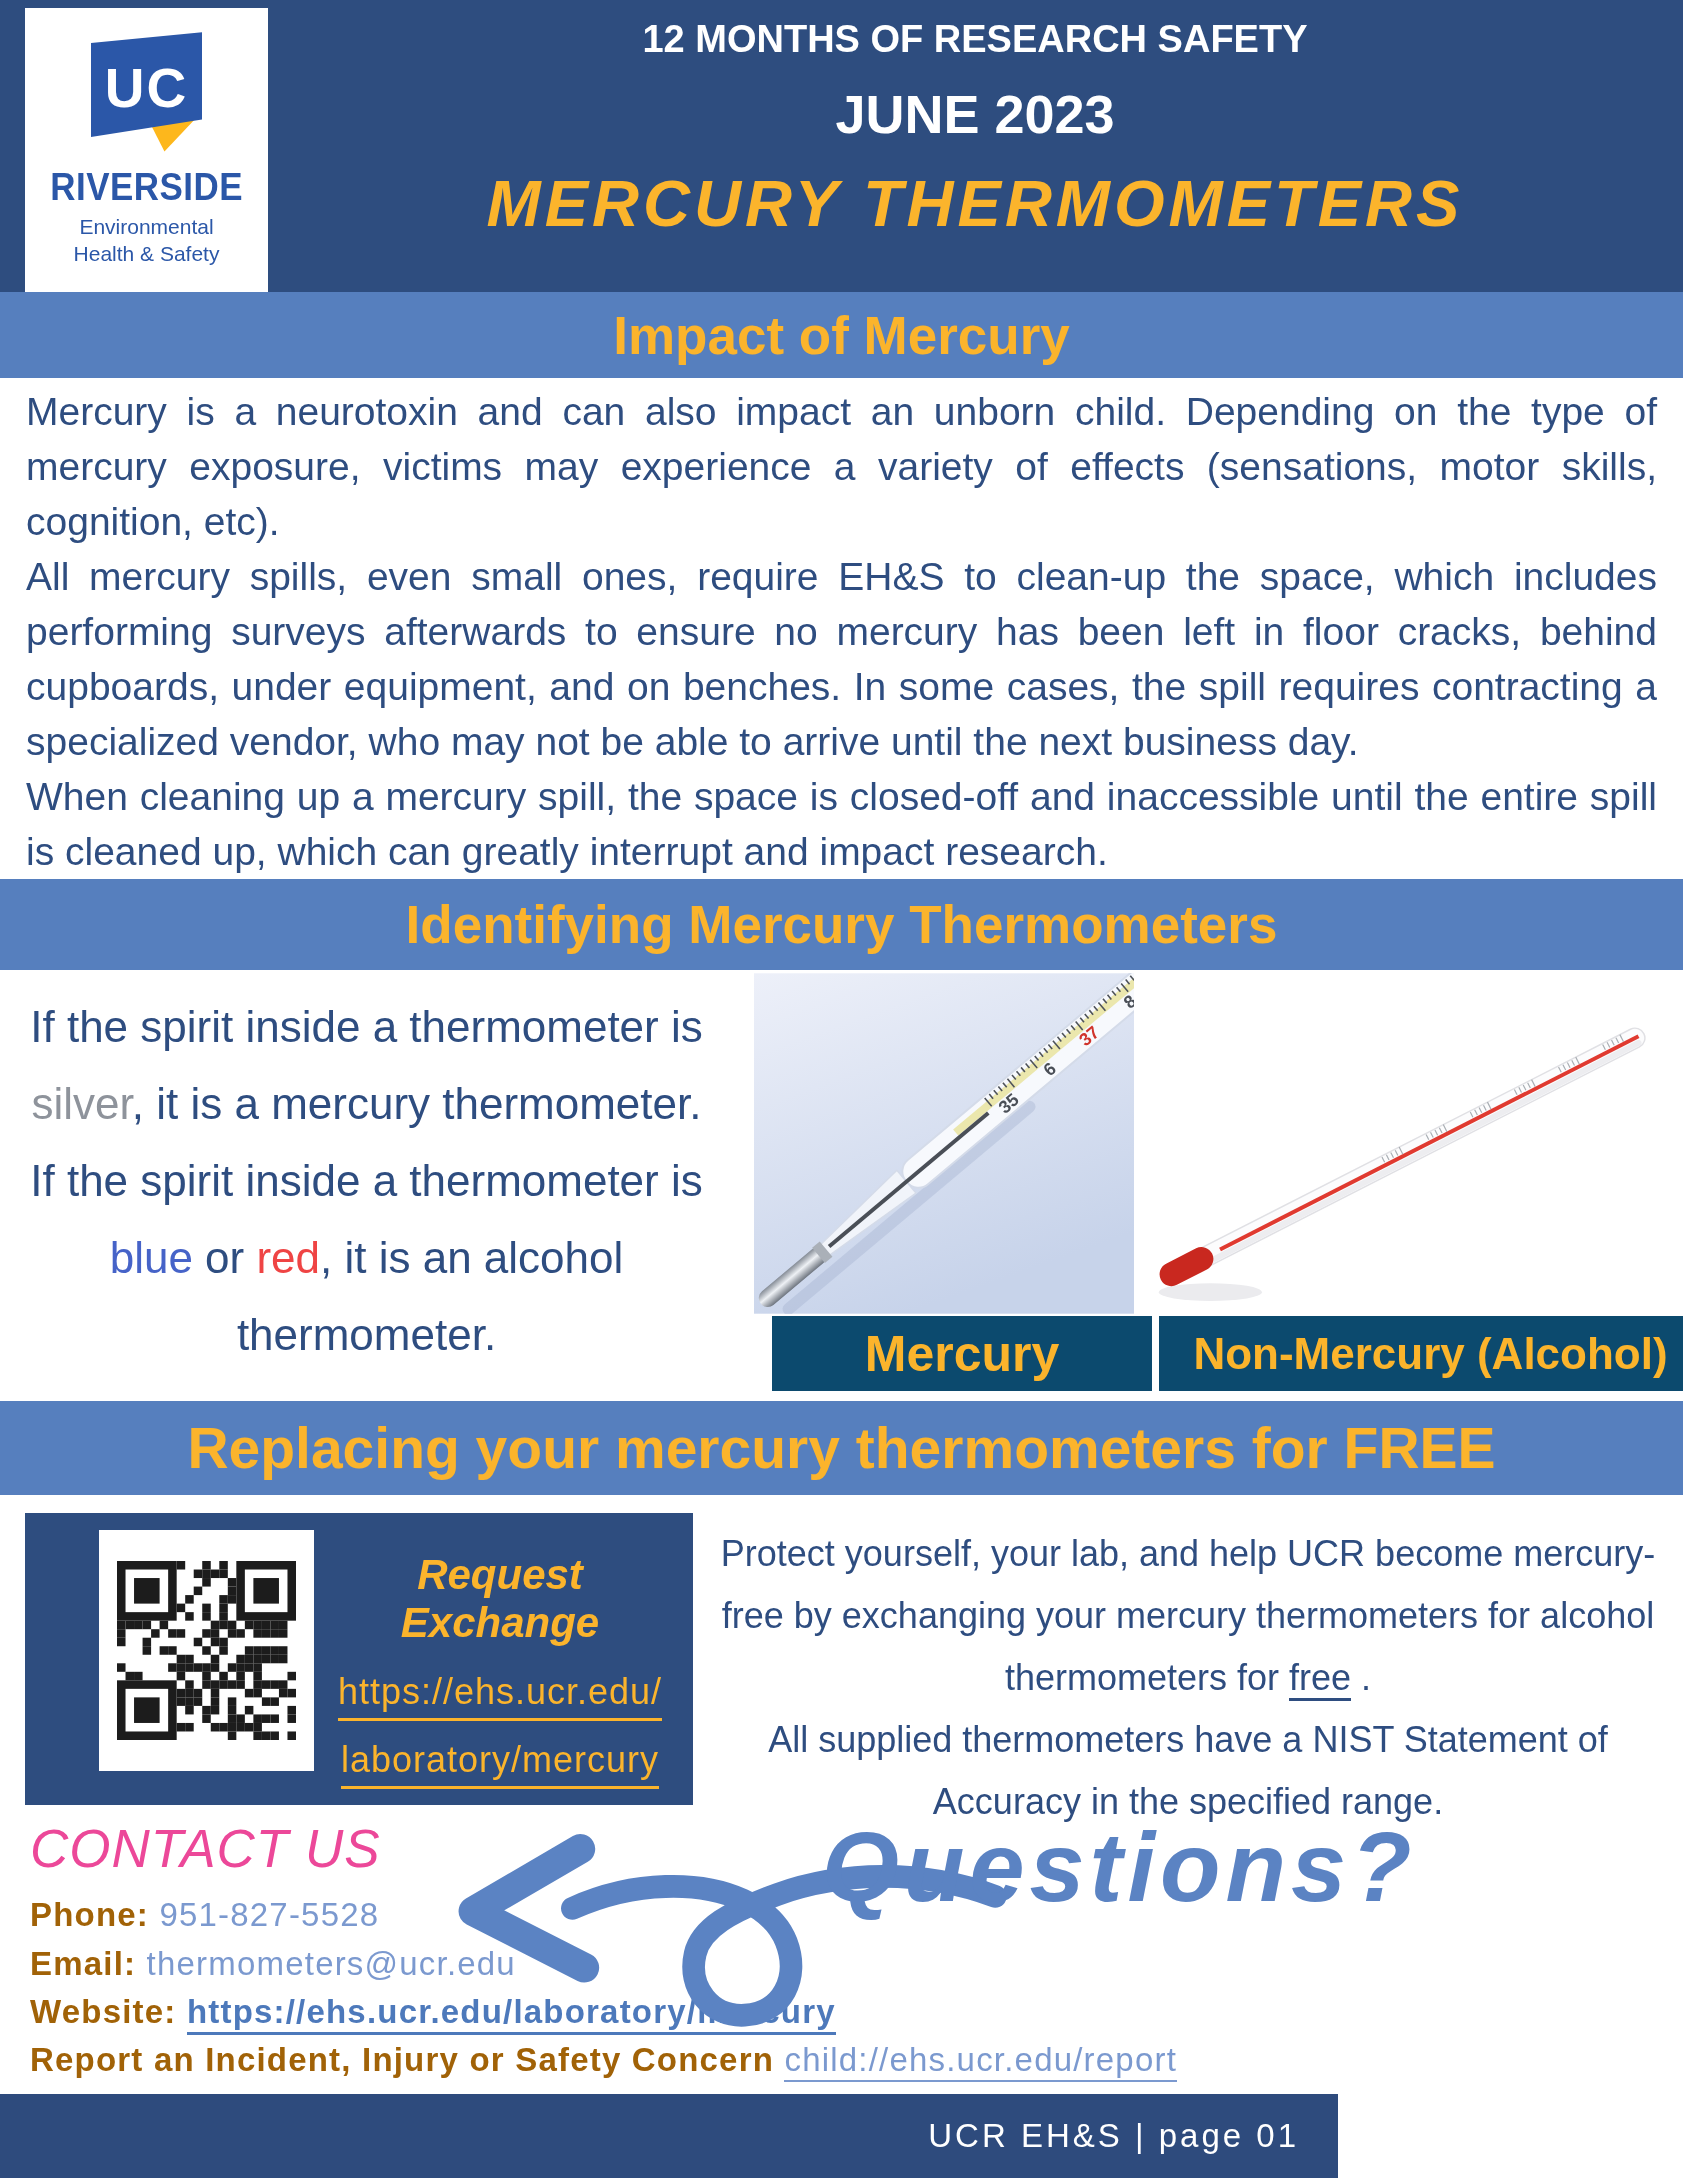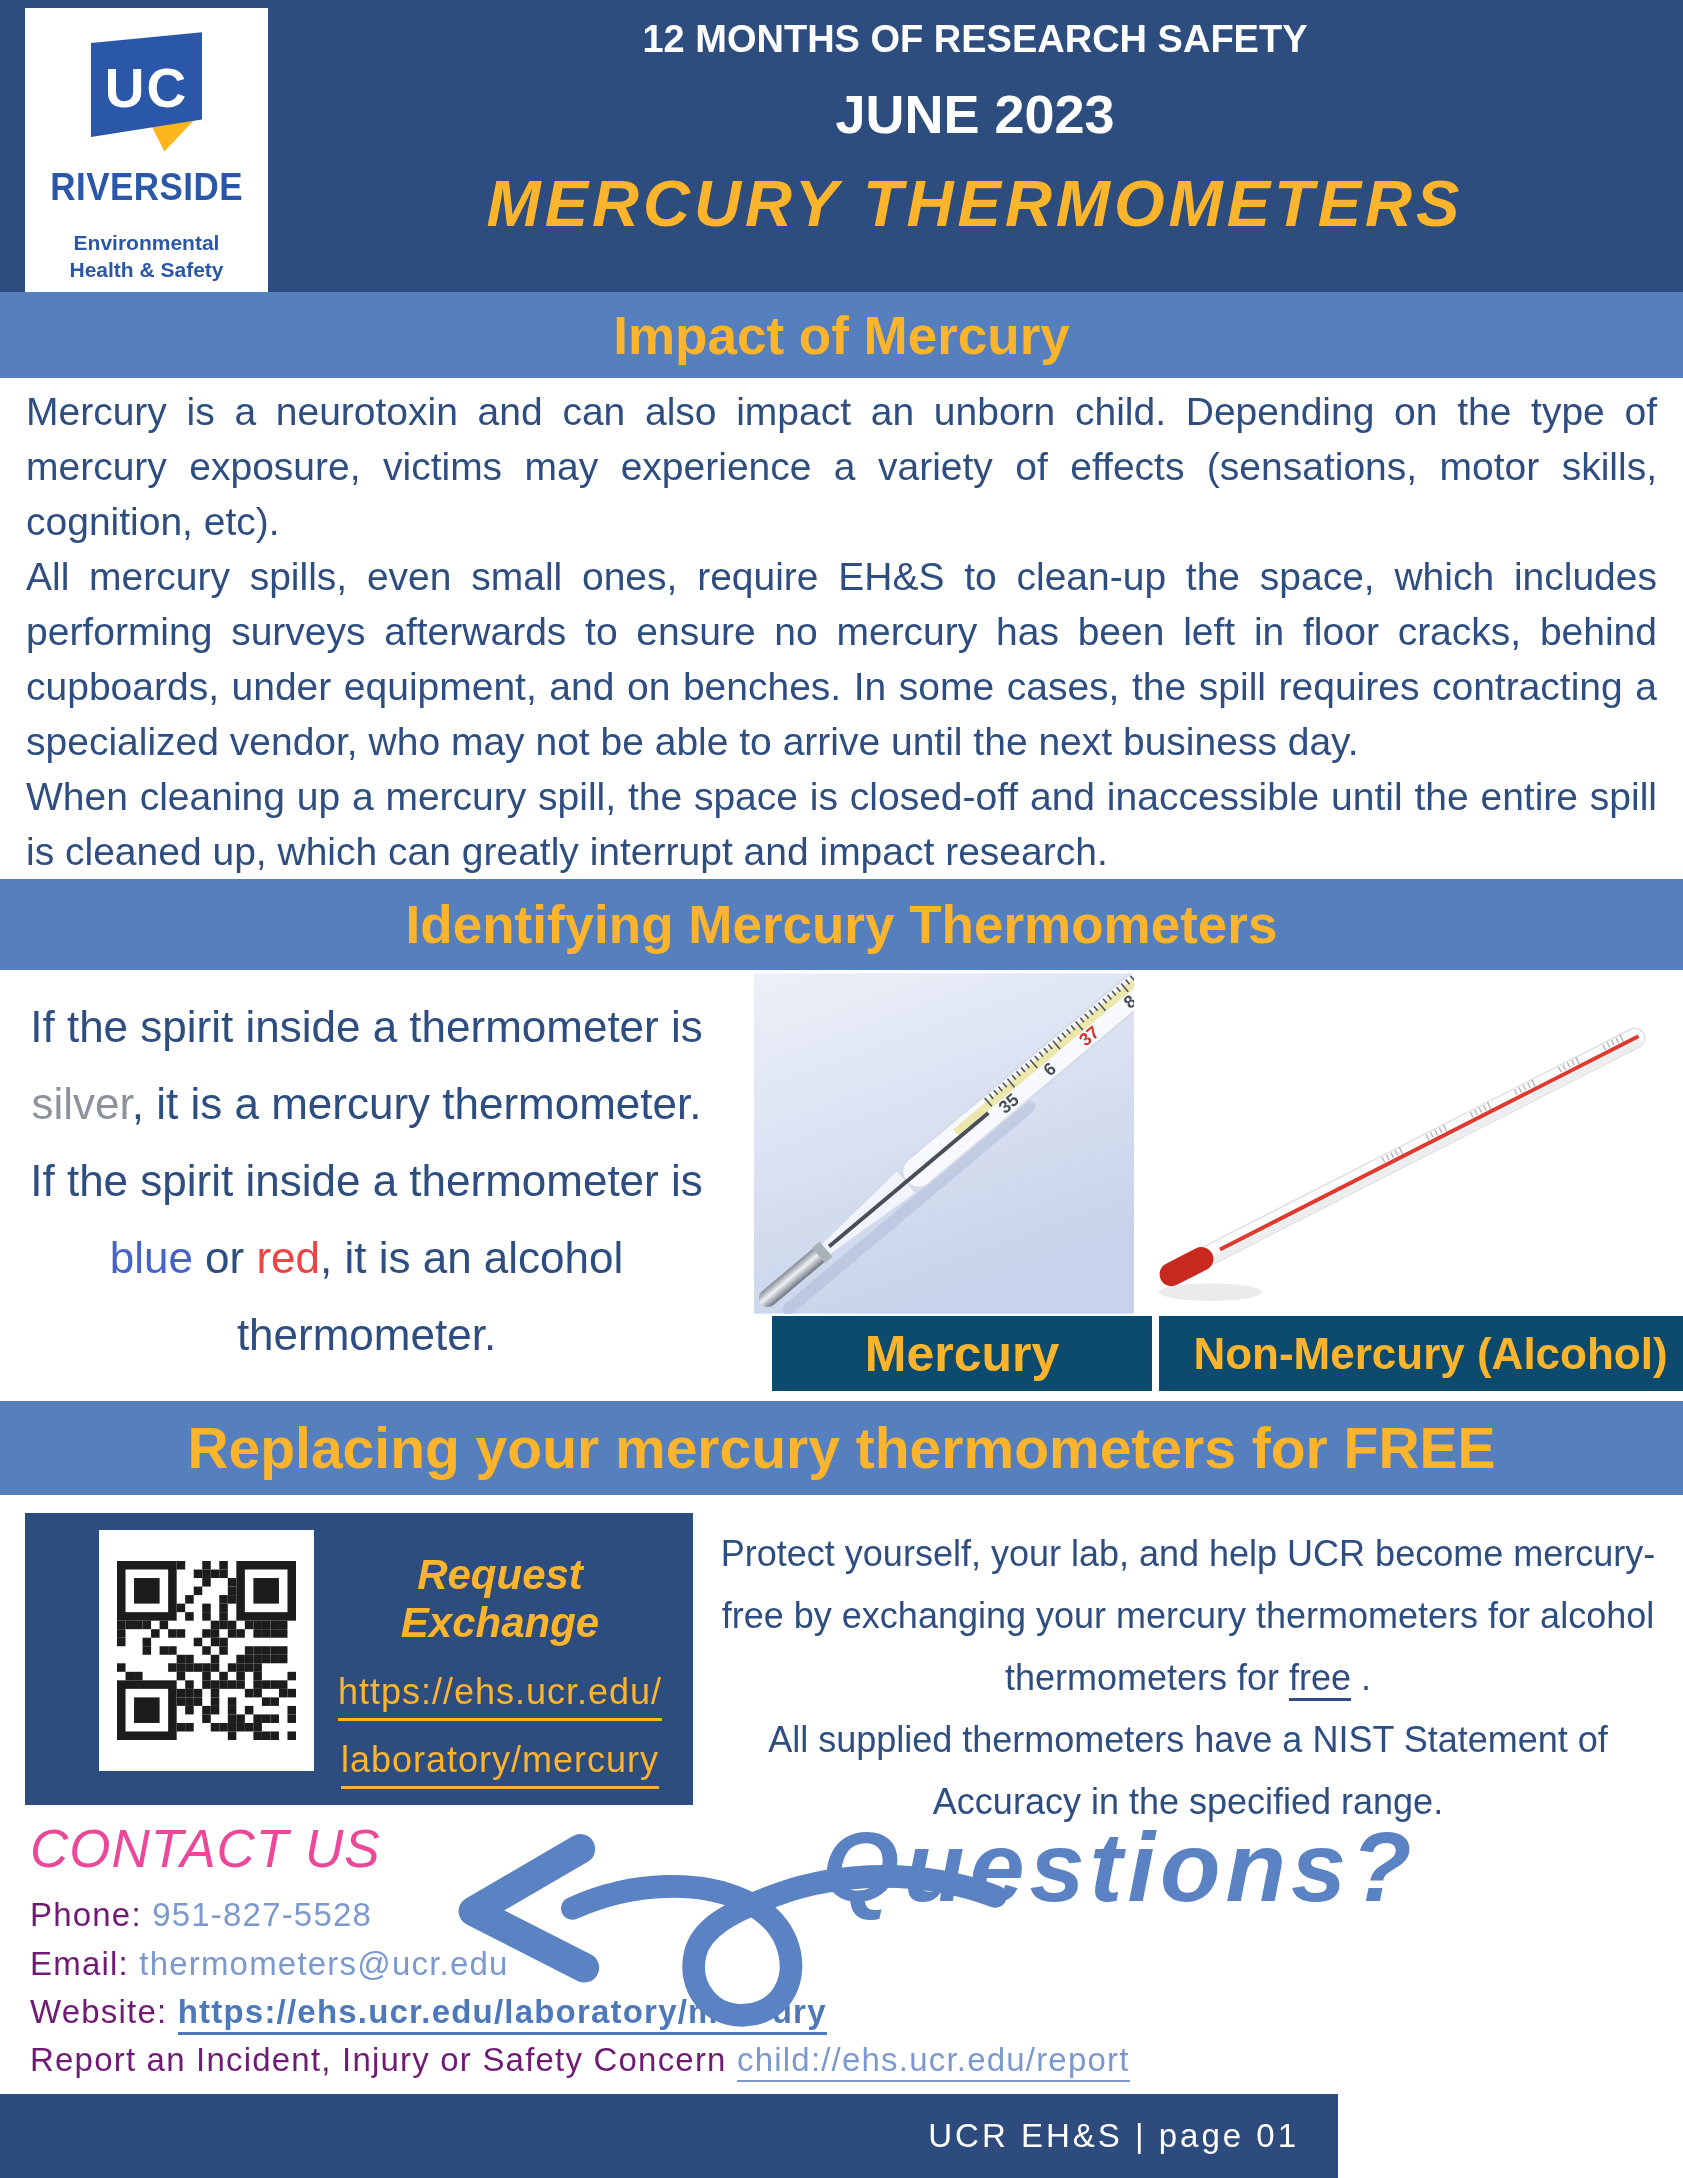--- a/index.html
+++ b/index.html
@@ -12,21 +12,21 @@
               display:flex; flex-direction:column; align-items:center; }
   .uc-mark { position:relative; width:111px; height:124px; margin-top:22px; }
   .uc-fold { position:absolute; left:48%; top:66%; width:52%; height:32%; background:#fdb71c;
              clip-path:polygon(0 0, 100% 0, 35% 100%); }
   .uc-quad { position:absolute; left:0; top:0; width:100%; height:88%; background:#2b57a8;
              clip-path:polygon(0 12%, 100% 2%, 100% 82%, 0 98%); }
   .uc-letters { position:absolute; left:0; top:14%; width:100%; height:66%; display:flex; align-items:center;
                 justify-content:center; color:#fff; font-size:55px; font-weight:700; letter-spacing:2px; z-index:3; }
   .logo-riverside { margin-top:12px; color:#2b57a8; font-size:38px; font-weight:700; letter-spacing:0.5px;
                     transform:scaleX(0.92); }
-  .logo-dept { margin-top:20px; color:#2b57a8; font-size:21px; font-weight:700; line-height:27px; text-align:center; }
+  .logo-dept { margin-top:4px; color:#2b57a8; font-size:21px; font-weight:400; line-height:27px; text-align:center; }
   .header-titles { position:absolute; left:267px; right:0; top:0; height:292px; text-align:center; }
   .ht-line1 { position:absolute; left:0; right:0; top:18px; color:#ffffff; font-size:38px; font-weight:700; }
   .ht-line2 { position:absolute; left:0; right:0; top:83px; color:#ffffff; font-size:54px; font-weight:700; }
   .ht-sub   { position:absolute; left:0; right:0; top:166px; color:#fbb42c; font-size:65px; font-weight:700;
               font-style:italic; letter-spacing:4px; }
 
   
   .band { position:absolute; left:0; width:1683px; background:#567fbe; display:flex; align-items:center;
           justify-content:center; color:#fbb42c; font-weight:700; }
   .band1 { top:292px; height:86px; font-size:53px; }
@@ -65,21 +65,21 @@
   .qr-link1 { top:158px; } .qr-link2 { top:226px; }
   .ex-text { position:absolute; left:703px; top:28px; width:970px; text-align:center; color:#2e4d80;
              font-size:36px; line-height:62px; }
   .u-free { border-bottom:3px solid #2e4d80; }
 
   
   .contact { position:absolute; left:0; top:1812px; width:1683px; height:282px; }
   .contact-heading { position:absolute; left:30px; top:6px; color:#ec4899; font-size:53px; font-weight:400;
                      font-style:italic; letter-spacing:1px; }
   .c-line { position:absolute; left:30px; font-size:33px; letter-spacing:1.2px; white-space:nowrap; }
-  .c-line .lbl { color:#701a75; font-weight:400; }
+  .c-line .lbl { color:#a16207; font-weight:700; }
   .c-line .val { color:#7b99cf; }
   .c-line-phone { top:84px; } .c-line-email { top:133px; } .c-line-web { top:181px; } .c-line-report { top:229px; }
   .web-link { color:#4d79bb; font-weight:700; border-bottom:3px solid #4d79bb; padding-bottom:2px; }
   .report-link { color:#7b99cf; border-bottom:2px solid #7b99cf; padding-bottom:2px; }
   .questions { position:absolute; left:822px; top:-2px; color:#5b83c3; font-size:99px; font-weight:700;
                font-style:italic; letter-spacing:5px; }
   .arrow-doodle { position:absolute; left:416px; top:5px; }
 
   
   .footer { position:absolute; left:0; top:2094px; width:1338px; height:84px; background:#2e4b7d;

